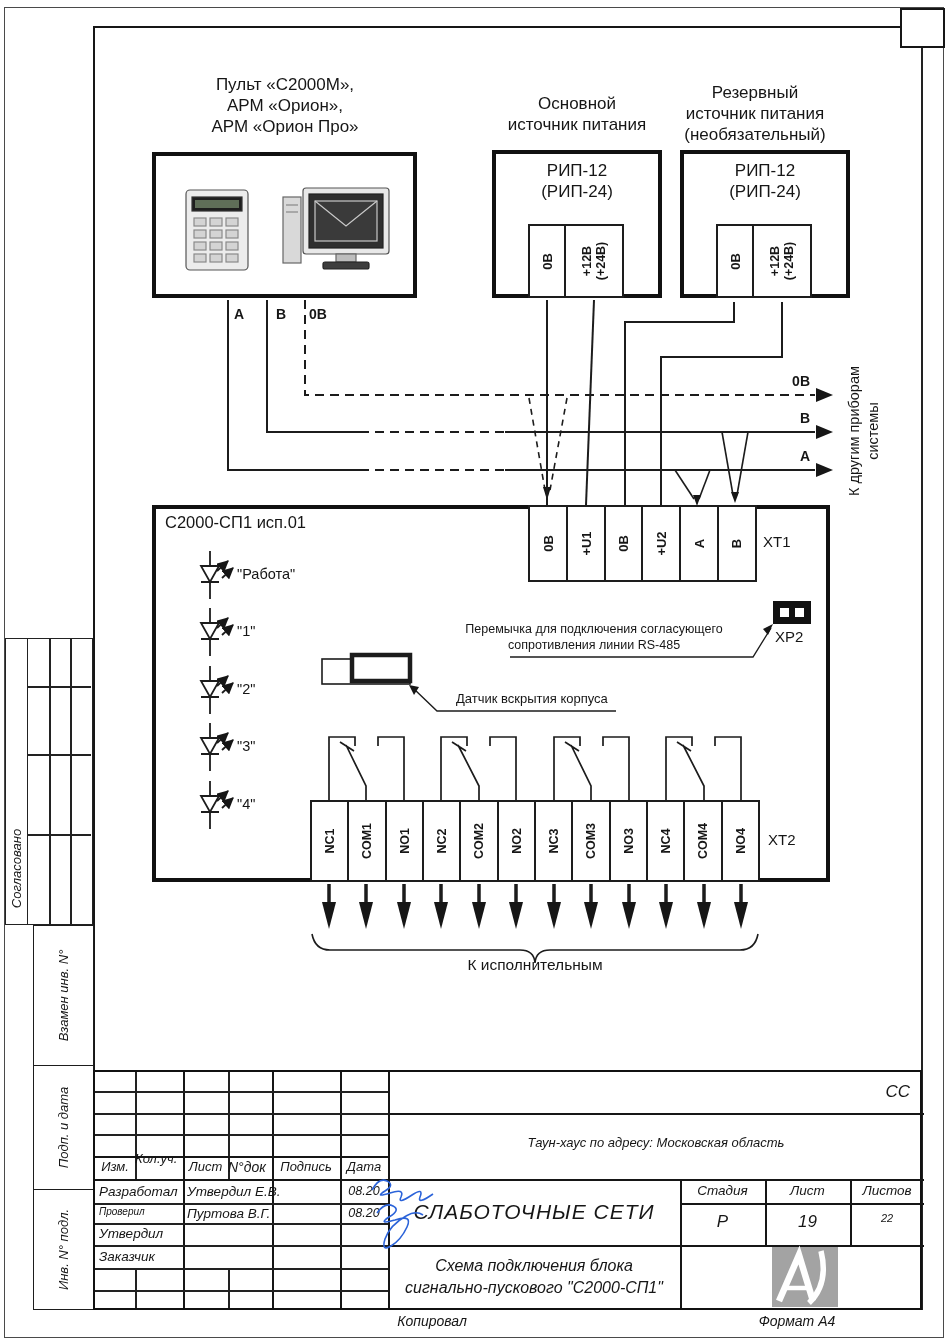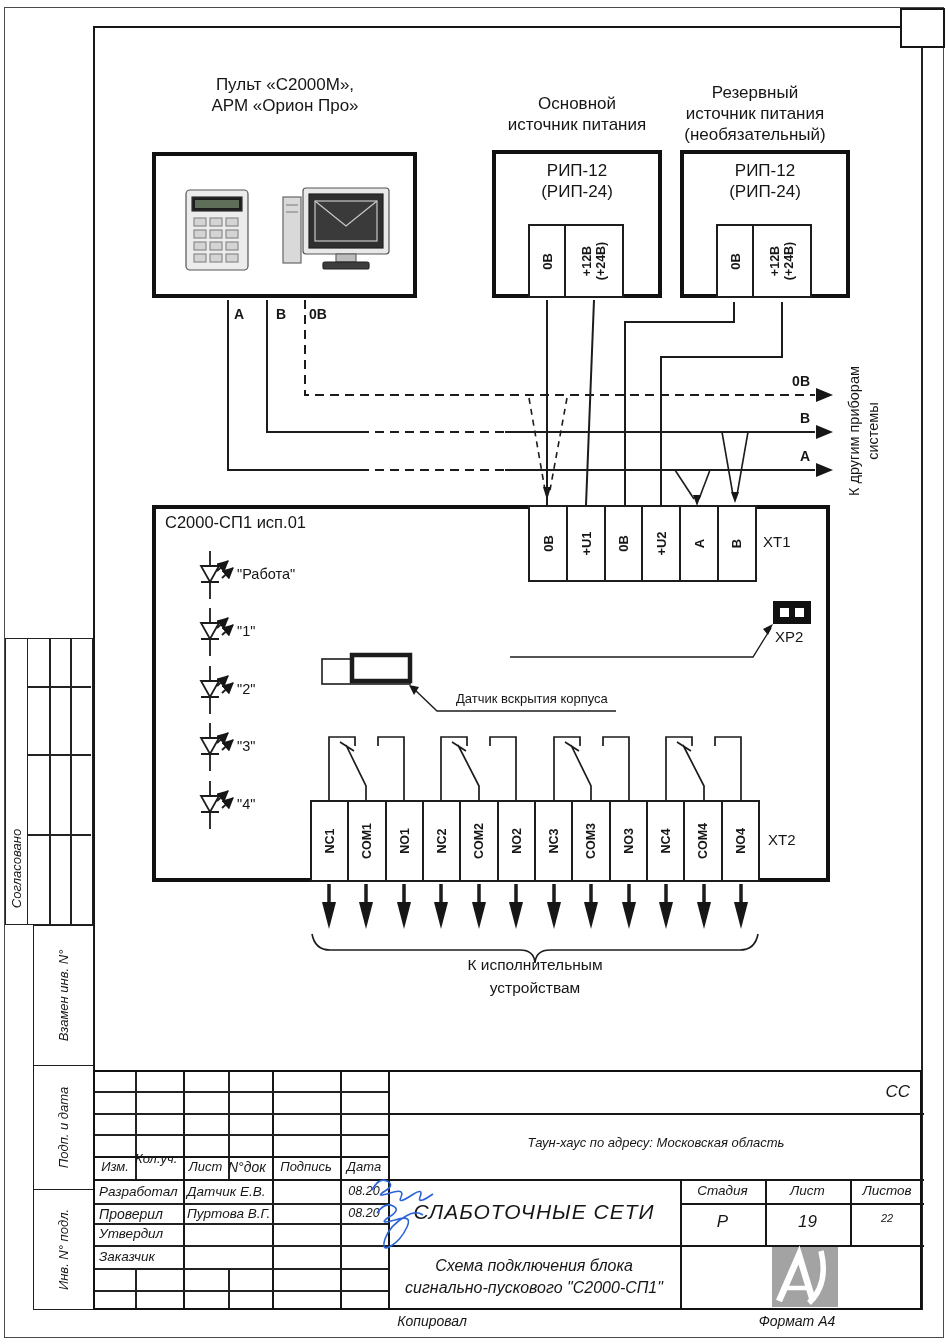--- a/index.html
+++ b/index.html
@@ -54,20 +54,21 @@
   </div>
   <div class="cellbox" style="left:33px;top:1064.5px;width:61px;height:126px;">
     <span class="rot gost" style="font-size:13px;">Подп. и дата</span>
   </div>
   <div class="cellbox" style="left:33px;top:1189px;width:61px;height:121px;">
     <span class="rot gost" style="font-size:13px;">Инв. N° подл.</span>
   </div>
 
   <div class="txt c bold" style="left:155px;top:74px;width:260px;font-size:17px;line-height:21px;">
     <div>Пульт «С2000М»,</div>
+    <div>АРМ «Орион»,</div>
     <div>АРМ «Орион Про»</div>
   </div>
   <div class="box" style="left:152px;top:152px;width:265px;height:146px;"></div>
 
   <div class="txt c bold" style="left:470px;top:93px;width:214px;font-size:17px;line-height:21px;">
     <div>Основной</div>
     <div>источник питания</div>
   </div>
   <div class="box" style="left:492px;top:150px;width:170px;height:148px;">
     <div class="c bold" style="margin-top:6px;font-size:17px;line-height:21px;">
@@ -144,20 +145,24 @@
       </div>
   </div>
   <div class="txt" style="left:763px;top:533px;font-size:15px;">ХТ1</div>
 
   <div class="abs" style="left:773px;top:601px;width:38px;height:23px;background:#111;display:flex;align-items:center;justify-content:space-evenly;">
     <span style="width:9px;height:9px;background:#fff;display:block;"></span>
     <span style="width:9px;height:9px;background:#fff;display:block;"></span>
   </div>
   <div class="txt" style="left:775px;top:628px;font-size:15px;">ХР2</div>
 
+  <div class="txt c" style="left:428px;top:621px;width:332px;font-size:12.5px;line-height:16px;">
+    <div>Перемычка для подключения согласующего</div>
+    <div>сопротивления линии RS-485</div>
+  </div>
   <div class="txt" style="left:456px;top:691px;width:180px;font-size:13px;">Датчик вскрытия корпуса</div>
 
   <div class="txt" style="left:237px;top:566px;font-size:14.5px;">"Работа"</div>
   <div class="txt" style="left:237px;top:623px;font-size:14.5px;">"1"</div>
   <div class="txt" style="left:237px;top:681px;font-size:14.5px;">"2"</div>
   <div class="txt" style="left:237px;top:738px;font-size:14.5px;">"3"</div>
   <div class="txt" style="left:237px;top:796px;font-size:14.5px;">"4"</div>
 
   <div class="strip" style="left:310px;top:800px;width:450px;height:82px;">
     <div class="tcell">
@@ -194,21 +199,20 @@
         <span class="rot" style="font-size:12.5px;font-weight:600;">COM4</span>
       </div>
     <div class="tcell">
         <span class="rot" style="font-size:12.5px;font-weight:600;">NO4</span>
       </div>
   </div>
   <div class="txt" style="left:768px;top:831px;font-size:15px;">ХТ2</div>
 
   <div class="txt c" style="left:395px;top:953px;width:280px;font-size:15.5px;line-height:23px;">
     <div>К исполнительным</div>
-    <div>устройствам</div>
   </div>
 
   <div class="abs gost" style="left:93px;top:1070px;width:829px;height:240px;border:2px solid #111;box-sizing:border-box;">
 
     <div class="vl" style="left:88px;top:0;height:236px;"></div>
     <div class="vl" style="left:177px;top:0;height:236px;"></div>
     <div class="vl" style="left:245px;top:0;height:236px;"></div>
     <div class="vl" style="left:293px;top:0;height:236px;"></div>
 
     <div class="vl thin" style="left:40px;top:0;height:107px;"></div>
@@ -236,24 +240,24 @@
     <div class="vl" style="left:755px;top:107px;height:66px;"></div>
 
     <div class="txt c" style="left:0;top:87px;width:40px;font-size:13px;">Изм.</div>
     <div class="txt c" style="left:40px;top:79px;width:32px;font-size:13px;">Кол.уч.</div>
     <div class="txt c" style="left:88px;top:87px;width:45px;font-size:13px;">Лист</div>
     <div class="txt c" style="left:133px;top:87px;width:28px;font-size:14px;">N°док</div>
     <div class="txt c" style="left:177px;top:87px;width:68px;font-size:13px;">Подпись</div>
     <div class="txt c" style="left:245px;top:87px;width:48px;font-size:13px;">Дата</div>
 
     <div class="txt" style="left:4px;top:112px;font-size:13.5px;">Разработал</div>
-    <div class="txt" style="left:4px;top:134px;font-size:14px;">Проверил</div>
+    <div class="txt" style="left:4px;top:134px;font-size:10px;">Проверил</div>
     <div class="txt" style="left:4px;top:154px;font-size:13.5px;">Утвердил</div>
     <div class="txt" style="left:4px;top:177px;font-size:13.5px;">Заказчик</div>
-    <div class="txt" style="left:92px;top:112px;font-size:13.5px;">Датчик Е.В.</div>
+    <div class="txt" style="left:92px;top:112px;font-size:13.5px;">Утвердил Е.В.</div>
     <div class="txt" style="left:92px;top:134px;font-size:13.5px;">Пуртова В.Г.</div>
     <div class="txt c" style="left:245px;top:112px;width:48px;font-size:12.5px;">08.20</div>
     <div class="txt c" style="left:245px;top:134px;width:48px;font-size:12.5px;">08.20</div>
 
     <div class="txt r" style="left:293px;top:10px;width:522px;font-size:17px;">СС</div>
     <div class="txt c" style="left:293px;top:128px;width:292px;font-size:21px;letter-spacing:1px;">СЛАБОТОЧНЫЕ СЕТИ</div>
     <div class="txt c" style="left:293px;top:63px;width:536px;font-size:13px;">Таун-хаус по адресу: Московская область</div>
     <div class="txt c" style="left:585px;top:111px;width:85px;font-size:13.5px;">Стадия</div>
     <div class="txt c" style="left:670px;top:111px;width:85px;font-size:13.5px;">Лист</div>
     <div class="txt c" style="left:755px;top:111px;width:74px;font-size:13.5px;">Листов</div>

